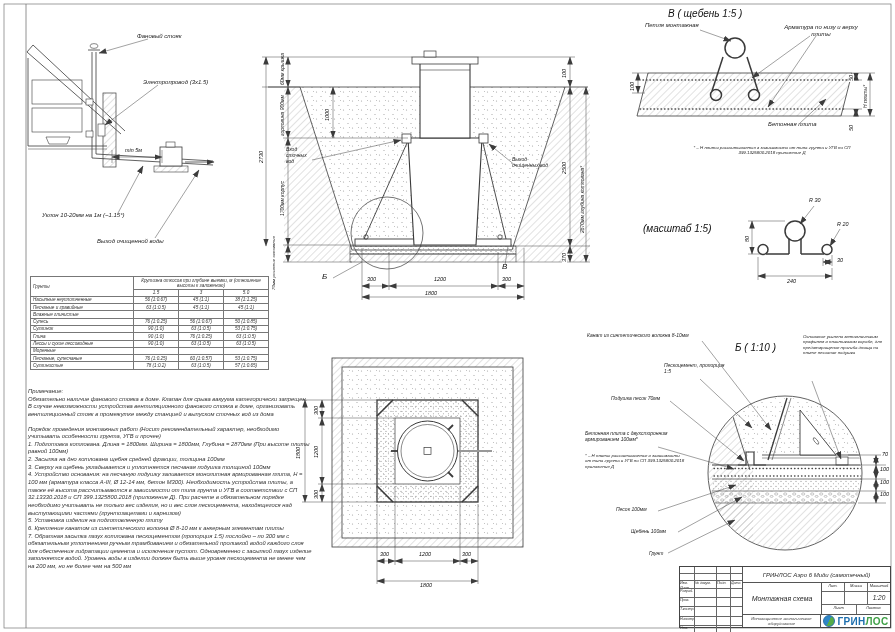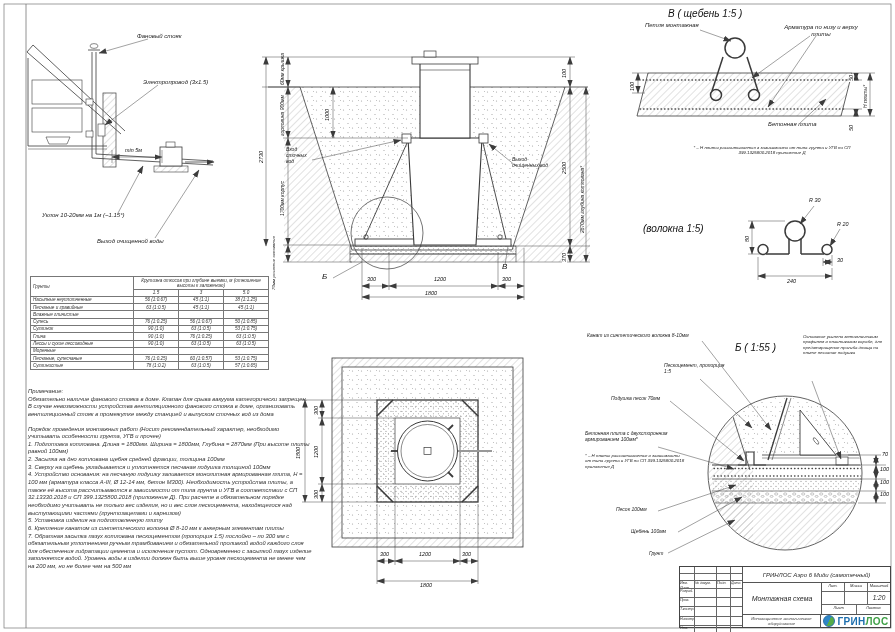--- a/index.html
+++ b/index.html
@@ -378,28 +378,28 @@
 <span class="ttl" style="left:668px;top:8px">В ( щебень 1:5 )</span>
 <span class="lb" style="left:645px;top:22px">Петля монтажная</span>
 <span class="lb wrap" style="left:778px;top:24px;width:86px;text-align:center">Арматура по низу и верху плиты</span>
 <span class="lb" style="left:768px;top:121px">Бетонная плита</span>
 <span class="dim rot" style="left:630px;top:92px">100</span>
 <span class="dim rot" style="left:849px;top:82px">50</span>
 <span class="sm rot" style="left:862px;top:108px">Н плиты*</span>
 <span class="dim rot" style="left:849px;top:132px">50</span>
 <span class="xs wrap" style="left:692px;top:145px;width:160px;text-align:center">* – Н плиты рассчитывается в зависимости от типа грунта и УГВ по СП 399.1325800.2018 приложение Д</span>
 
-<span class="ttl" style="left:643px;top:223px">(волокна 1:5)</span>
+<span class="ttl" style="left:643px;top:223px">(масштаб 1:5)</span>
 <span class="dim rot" style="left:745px;top:243px">80</span>
 <span class="dim" style="left:808px;top:198px">R 30</span>
 <span class="dim" style="left:836px;top:222px">R 20</span>
 <span class="dim" style="left:836px;top:258px">30</span>
 <span class="dim" style="left:786px;top:279px">240</span>
 
-<span class="ttl" style="left:735px;top:342px">Б ( 1:55 )</span>
+<span class="ttl" style="left:735px;top:342px">Б ( 1:10 )</span>
 <span class="sm" style="left:587px;top:332px">Канат из синтетического волокна 8-10мм</span>
 <span class="sm wrap" style="left:664px;top:362px;width:62px">Пескоцемент, пропорция 1:5</span>
 <span class="sm" style="left:611px;top:395px">Подушка песок 70мм</span>
 <span class="sm wrap" style="left:585px;top:430px;width:110px">Бетонная плита с двухсторонним армированием 100мм*</span>
 <span class="xs wrap" style="left:585px;top:453px;width:100px">* – Н плиты рассчитывается в зависимости от типа грунта и УГВ по СП 399.1325800.2018 приложение Д</span>
 <span class="sm" style="left:616px;top:506px">Песок 100мм</span>
 <span class="sm" style="left:631px;top:528px">Щебень 100мм</span>
 <span class="sm" style="left:649px;top:550px">Грунт</span>
 <span class="xs wrap" style="left:803px;top:334px;width:88px">Основание усилено металлическим профилем в пластиковом коробе, для предотвращения прогиба днища на плите песчаная подушка</span>
 <span class="dim" style="left:881px;top:452px">70</span>

